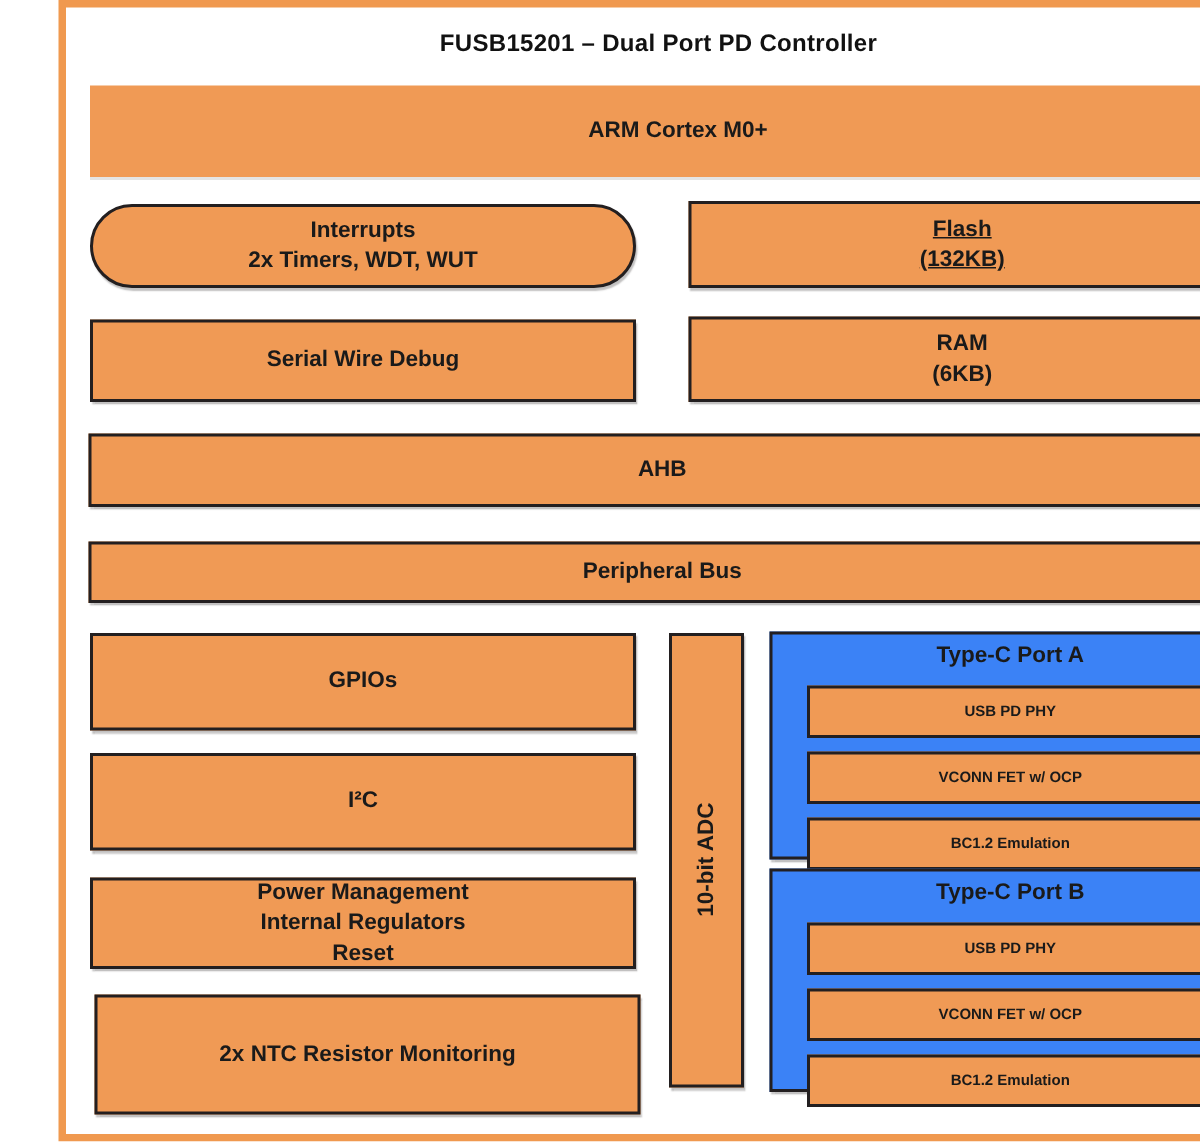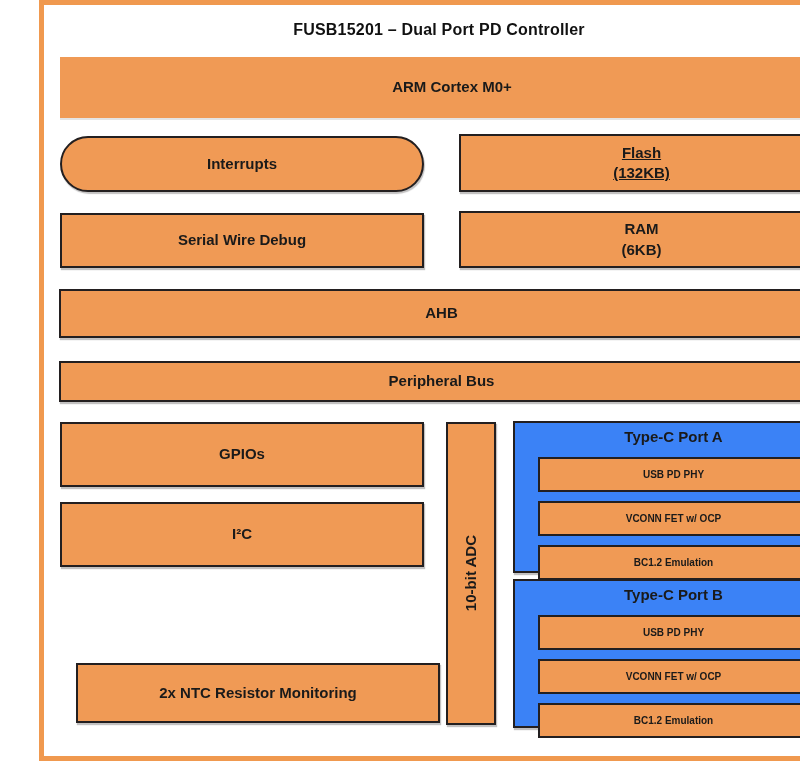--- a/index.html
+++ b/index.html
@@ -50,21 +50,21 @@
   .b-arm   { left: 16px;  top: 52px;  width: 764px; height: 61px; }
   .b-int   { left: 16px;  top: 131px; width: 364px; height: 56px; border-radius: 28px; }
   .b-flash { left: 415px; top: 129px; width: 365px; height: 58px; text-decoration: underline; }
   .b-swd   { left: 16px;  top: 208px; width: 364px; height: 55px; }
   .b-ram   { left: 415px; top: 206px; width: 365px; height: 57px; }
   .b-ahb   { left: 15px;  top: 284px; width: 765px; height: 49px; }
   .b-pbus  { left: 15px;  top: 356px; width: 765px; height: 41px; }
   .b-gpio  { left: 16px;  top: 417px; width: 364px; height: 65px; }
   .b-i2c   { left: 16px;  top: 497px; width: 364px; height: 65px; }
   .b-pm    { left: 16px;  top: 580px; width: 364px; height: 61px; }
-  .b-ntc   { left: 32px;  top: 658px; width: 364px; height: 60px; }
+  .b-ntc   { left: 19px;  top: 658px; width: 364px; height: 80px; }
   .b-adc   { left: 402px; top: 417px; width: 50px;  height: 303px; }
   .b-adc .vtext {
     writing-mode: vertical-rl;
     transform: rotate(180deg);
     white-space: nowrap;
     font-size: 15px;
     font-weight: bold;
   }
   .port {
     position: absolute;
@@ -109,20 +109,21 @@
 <div class="canvas">
 
   <div class="title">FUSB15201 – Dual Port PD Controller</div>
 
   <div class="blk noborder b-arm">
     <span class="line">ARM Cortex M0+</span>
   </div>
 
   <div class="blk b-int">
     <span class="line">Interrupts</span>
+    <span class="line">2x Timers, WDT, WUT</span>
   </div>
 
   <div class="blk b-flash">
     <span class="line">Flash</span>
     <span class="line">(132KB)</span>
   </div>
 
   <div class="blk b-swd">
     <span class="line">Serial Wire Debug</span>
   </div>
@@ -141,20 +142,25 @@
   </div>
 
   <div class="blk b-pbus">
     <span class="line">Peripheral Bus</span>
   </div>
 
   <div class="blk b-i2c">
     <span class="line">I²C</span>
   </div>
 
+  <div class="blk b-pm">
+    <span class="line">Power Management</span>
+    <span class="line">Internal Regulators</span>
+    <span class="line">Reset</span>
+  </div>
 
   <div class="blk b-ntc">
     <span class="line">2x NTC Resistor Monitoring</span>
   </div>
 
   <div class="blk b-adc">
     <span class="vtext">10-bit ADC</span>
   </div>
 
   <div class="port port-a">

